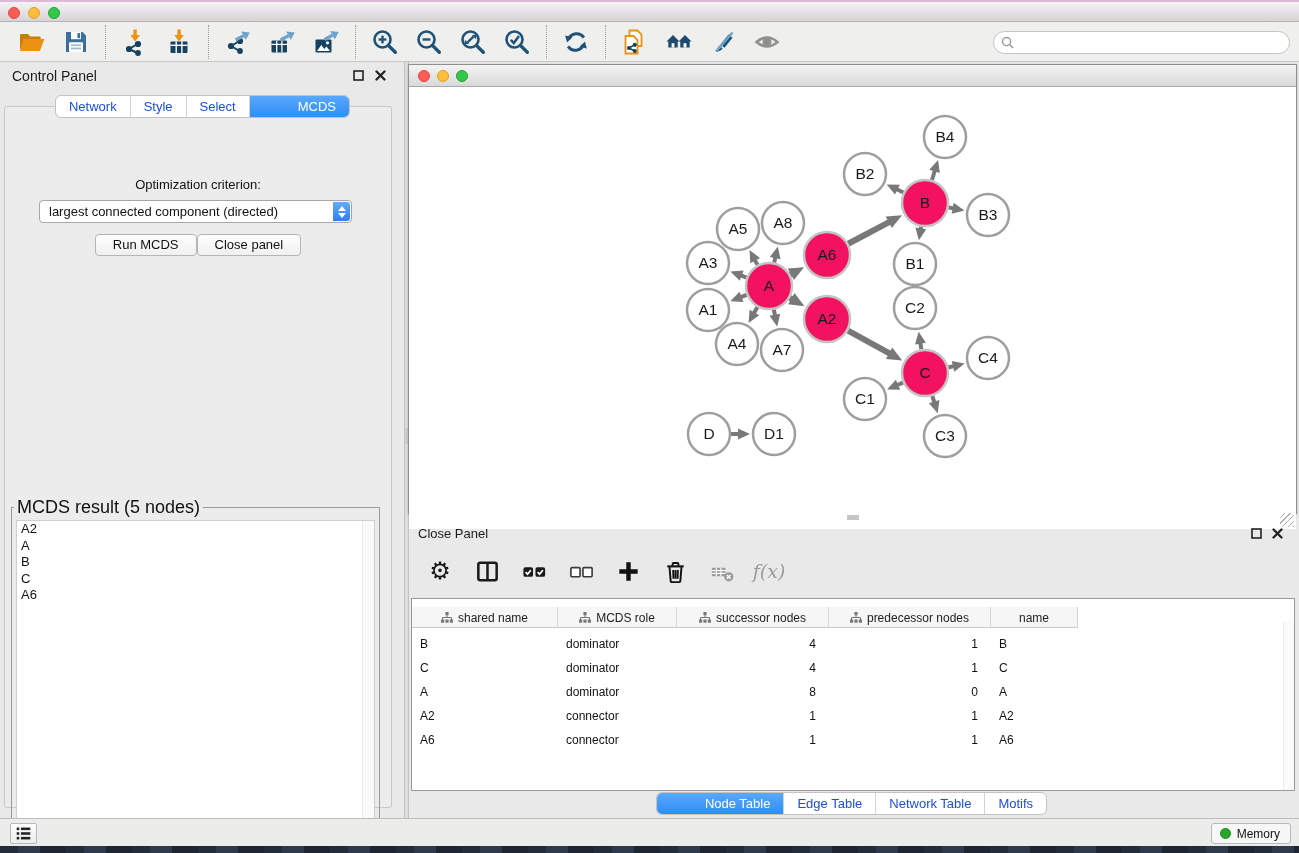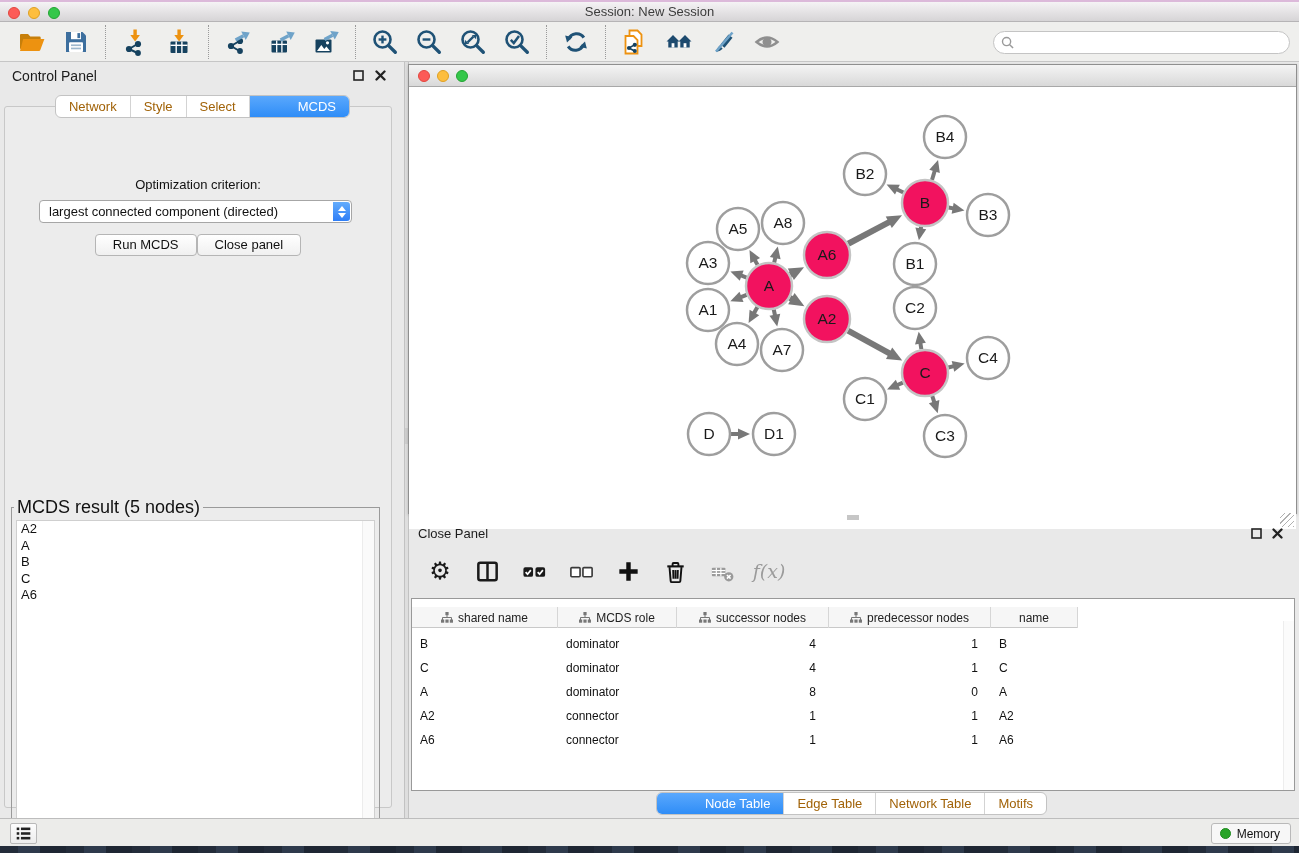--- a/index.html
+++ b/index.html
@@ -28,21 +28,21 @@
   .search input { border:none; outline:none; flex:1; font-size:12px; margin-left:5px; background:transparent; font-family:"Liberation Sans",sans-serif; }
 
   
   .control-panel { position:absolute; left:0; top:62px; width:405px; height:756px; }
   .panel-header { position:absolute; left:0; top:0; width:100%; height:26px; }
   .panel-header .ptitle { position:absolute; left:12px; top:6px; font-size:14px; color:#1c1c1c; }
   .pctl { position:absolute; top:7px; width:13px; height:13px; display:flex; align-items:center; justify-content:center; }
   .cp-float { right:40px; } .cp-close { right:18px; }
   .ctab-row { position:absolute; left:0; top:33px; width:100%; display:flex; justify-content:center; z-index:3; }
   .seg { display:inline-flex; background:#fff; border:1px solid #c3c3c3; border-radius:6px; overflow:hidden; }
-  .seg > div { padding:2px 13px; font-size:13px; color:#a16207; border-left:1px solid #d3d3d3; line-height:17px; cursor:default; }
+  .seg > div { padding:2px 13px; font-size:13px; color:#1d4ed8; border-left:1px solid #d3d3d3; line-height:17px; cursor:default; }
   .seg > div:first-child { border-left:none; }
   .seg > div.active { background:linear-gradient(#5aa8fd,#2f8df7); color:#fff;padding-left:48px; }
   .cp-content { position:absolute; left:4px; top:44px; width:388px; height:702px; background:#ececec;
     border:1px solid #c8c8c8; border-radius:3px; }
   .opt-label { position:absolute; left:0; width:100%; top:70px; text-align:center; font-size:13px; color:#111; }
   .dropdown { position:absolute; left:34px; top:93px; width:313px; height:23px; background:#fff;
     border:1px solid #a6a6a6; border-radius:4px; font-size:13px; color:#111; display:flex; align-items:center; padding-left:9px; }
   .dropdown .stepper { position:absolute; right:1px; top:1px; bottom:1px; width:17px; border-radius:0 3px 3px 0;
     background:linear-gradient(#63acfc,#2e7ef7); display:flex; flex-direction:column; align-items:center; justify-content:center; gap:2px; }
   .stepper .up { width:0; height:0; border-left:4px solid transparent; border-right:4px solid transparent; border-bottom:5px solid #fff; }
@@ -113,21 +113,20 @@
 <body>
 
 <div class="app">
 
   <div class="titlebar">
     <div class="lights">
       <div class="light red"></div>
       <div class="light yellow"></div>
       <div class="light green"></div>
     </div>
-    <div class="title">Session: New Session</div>
   </div>
 
   <div class="toolbar">
     <div class="tbtn">
         <svg viewBox="0 0 28 28">
           <path d="M2 21 L2 7 Q2 6 3 6 L10 6 L12.3 8.6 L21.5 8.6 Q22.7 8.6 22.7 9.8 L22.7 11.4" fill="#c77f0a"></path>
           <path d="M5.2 11 L26.4 11 L22.3 21.9 Q22 22.9 20.9 22.9 L2 22.9 Z" fill="#ED9210"></path>
         </svg>
       </div>
     <div class="tbtn">

